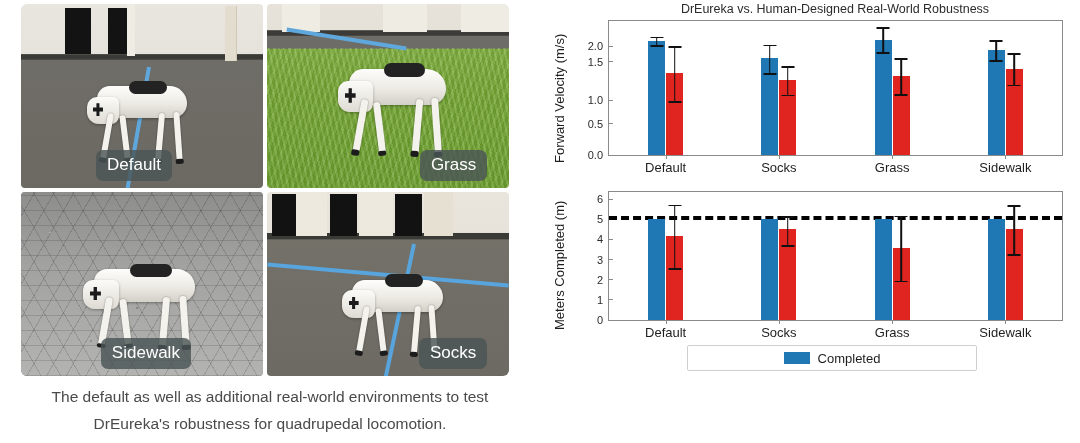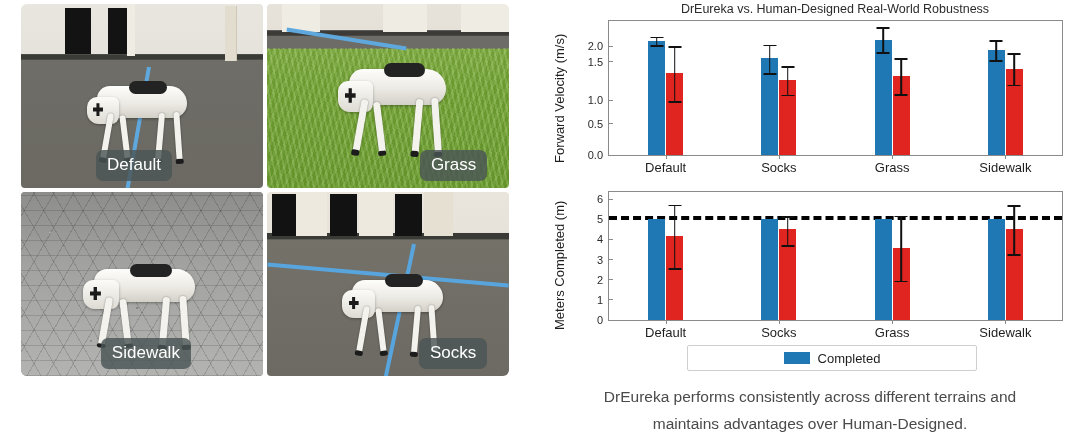--- a/index.html
+++ b/index.html
@@ -417,20 +417,24 @@
             <div class="leg l2"></div>
             <div class="leg l3"></div>
             <div class="leg l4"></div>
           </div>
         </div>
         <div class="photo-label label-right">Socks</div>
       </div>
 
     </div>
 
+    <div class="left-caption">
+      <div>The default as well as additional real-world environments to test</div>
+      <div>DrEureka's robustness for quadrupedal locomotion.</div>
+    </div>
   </div>
 
   <div class="right-panel">
 
     <div class="chart-title">DrEureka vs. Human-Designed Real-World Robustness</div>
 
     <div class="ylabel" id="ylabel-top">Forward Velocity (m/s)</div>
     <div class="ylabel" id="ylabel-bottom">Meters Completed (m)</div>
 
     <div class="axes" id="axes-top">
@@ -519,19 +523,15 @@
         <div class="errcap" style="left: 405.375px; top: 61.8835px;"></div>
       </div>
 
     <div class="legend">
       <div class="legend-item">
         <span class="legend-swatch blue"></span>
         <span class="legend-text">Completed</span>
       </div>
     </div>
 
-    <div class="right-caption">
-      <div>DrEureka performs consistently across different terrains and</div>
-      <div>maintains advantages over Human-Designed.</div>
-    </div>
   </div>
 
 </div>
 
 </body></html>

